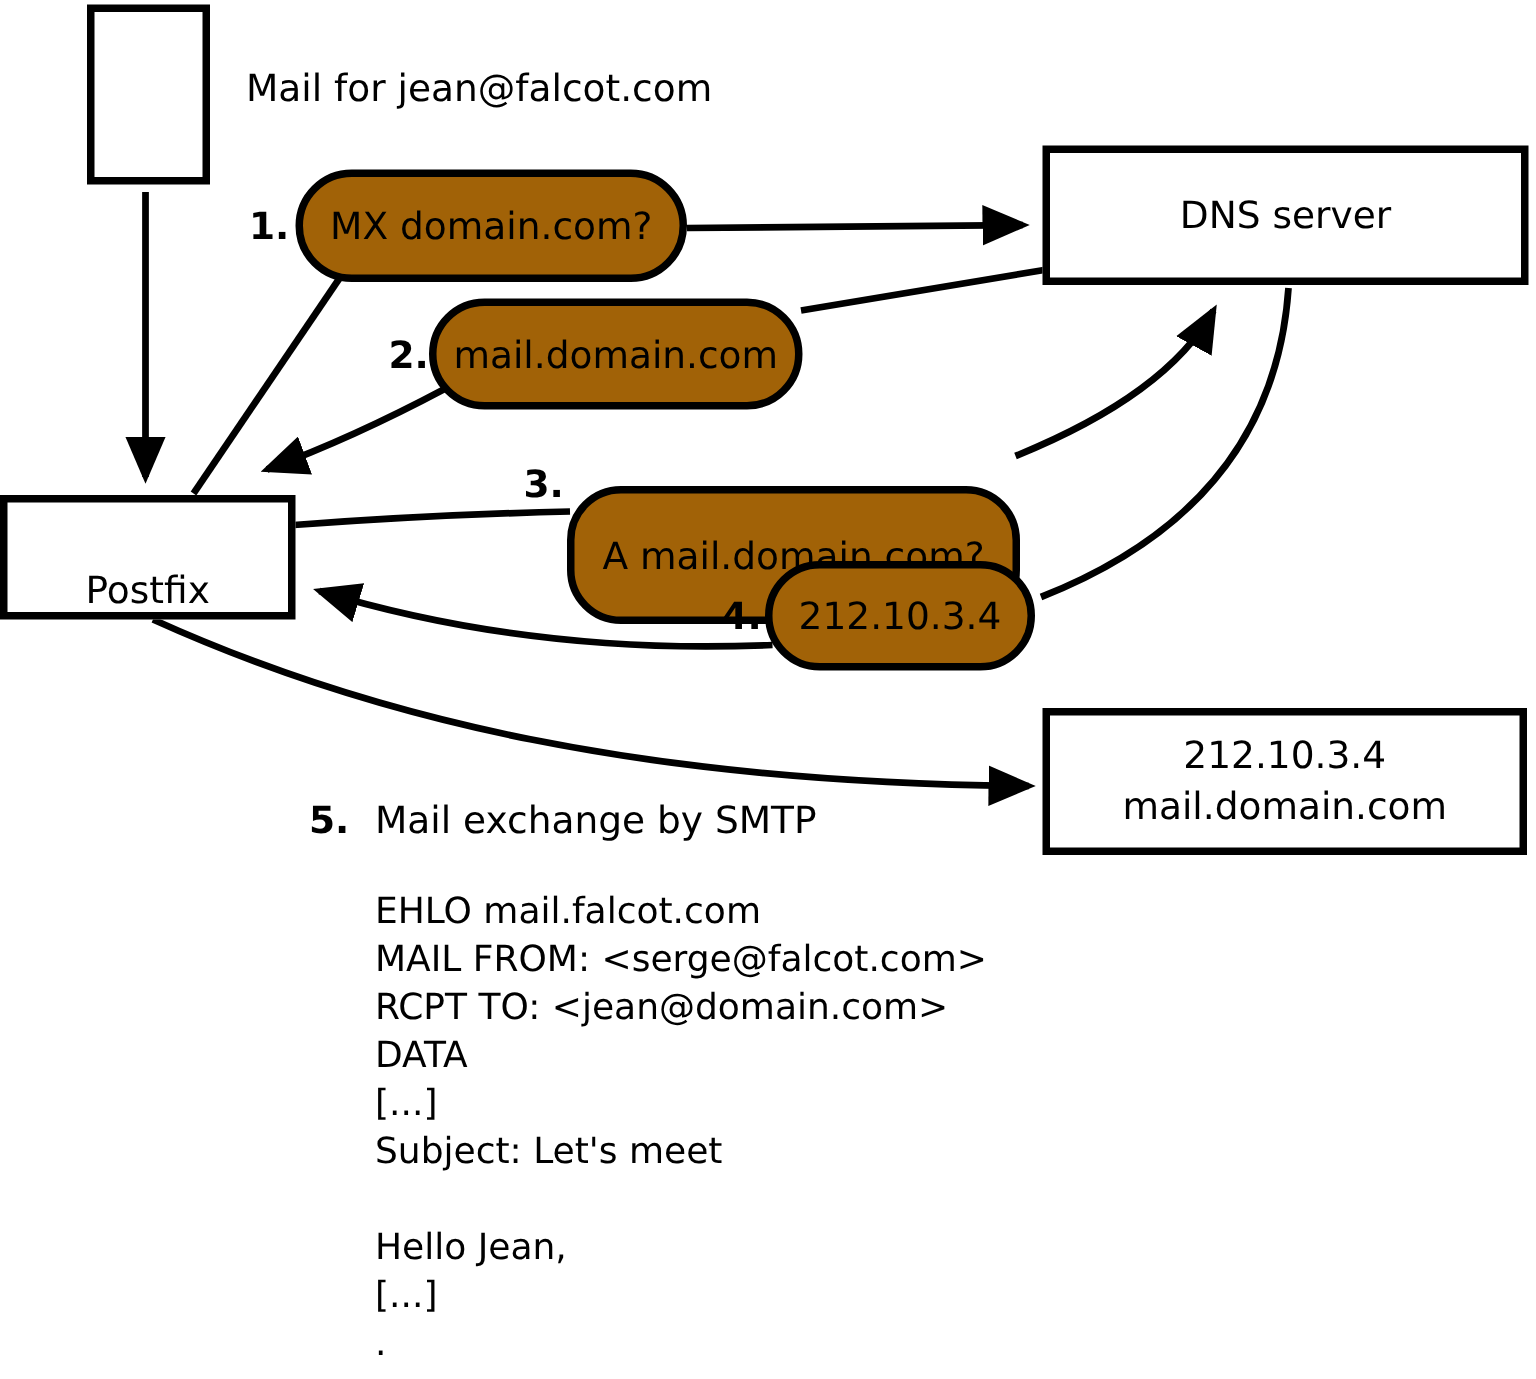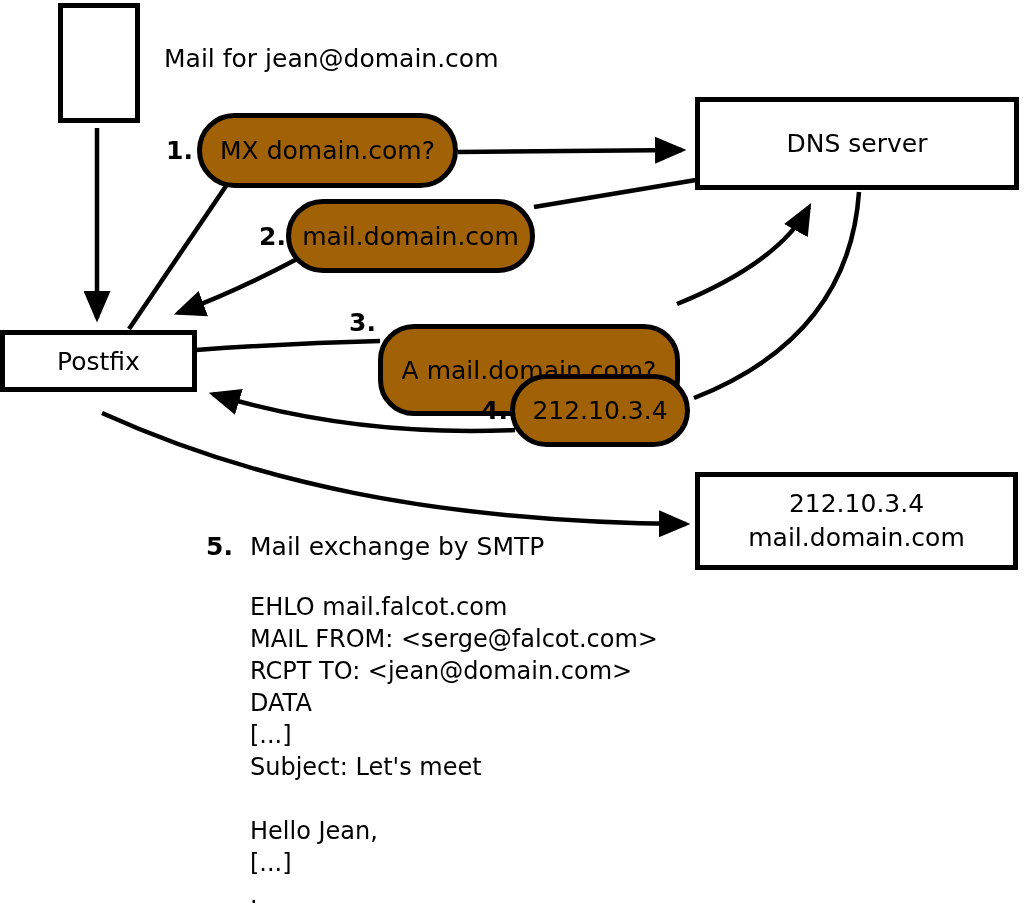--- a/index.html
+++ b/index.html
@@ -55,21 +55,21 @@
     white-space: nowrap;
   }
   #mail-rect {
     position: absolute;
     box-sizing: border-box;
     left: 58px; top: 3px;
     width: 82px; height: 120px;
     border: 5px solid #000000;
     background: #ffffff;
   }
-  #postfix-box { left: 0px; top: 330px; width: 197px; height: 62px; }
+  #postfix-box { left: 0px; top: 330px; width: 197px; height: 83px; align-items: flex-end; }
   #dns-box     { left: 695px; top: 97px; width: 324px; height: 93px; justify-content: center; }
   #result-box  { left: 695px; top: 472px; width: 323px; height: 98px; flex-direction: column; line-height: 34px; }
   #pill-1 { left: 197px; top: 113px; width: 261px; height: 75px; border-radius: 38px; }
   #pill-2 { left: 286px; top: 199px; width: 249px; height: 74px; border-radius: 37px; }
   #pill-3 { left: 378px; top: 288px; width: 302px; height: 92px; border-radius: 36px; margin-top: 36px; }
   #pill-4 { left: 510px; top: 374px; width: 180px; height: 73px; border-radius: 37px; }
   #num-1 { left: 166px; top: 136px; }
   #num-2 { left: 259px; top: 222px; }
   #num-3 { left: 349px; top: 308px; }
   #num-4 { left: 481px; top: 396px; }
@@ -106,21 +106,21 @@
       <path d="M 196 350 Q 290 343 380 341"></path>
       <path d="M 677 304 Q 778 263 809 207" marker-end="url(#ah)"></path>
       <path d="M 859 192 Q 849 337 694 398"></path>
       <path d="M 515 430 Q 355 437 213 394" marker-end="url(#ah)"></path>
       <path d="M 102 413 C 250 480 430 522 686 524" marker-end="url(#ah)"></path>
     </g>
   </svg>
 
   <div id="mail-rect"></div>
 
-  <div class="plain-label" id="mail-for-label">Mail for jean@domain.com</div>
+  <div class="plain-label" id="mail-for-label">Mail for jean@falcot.com</div>
 
   <div class="box" id="postfix-box">
     <span>Postfix</span>
   </div>
 
   <div class="box" id="dns-box">
     <span>DNS server</span>
   </div>
 
   <div class="box" id="result-box">

